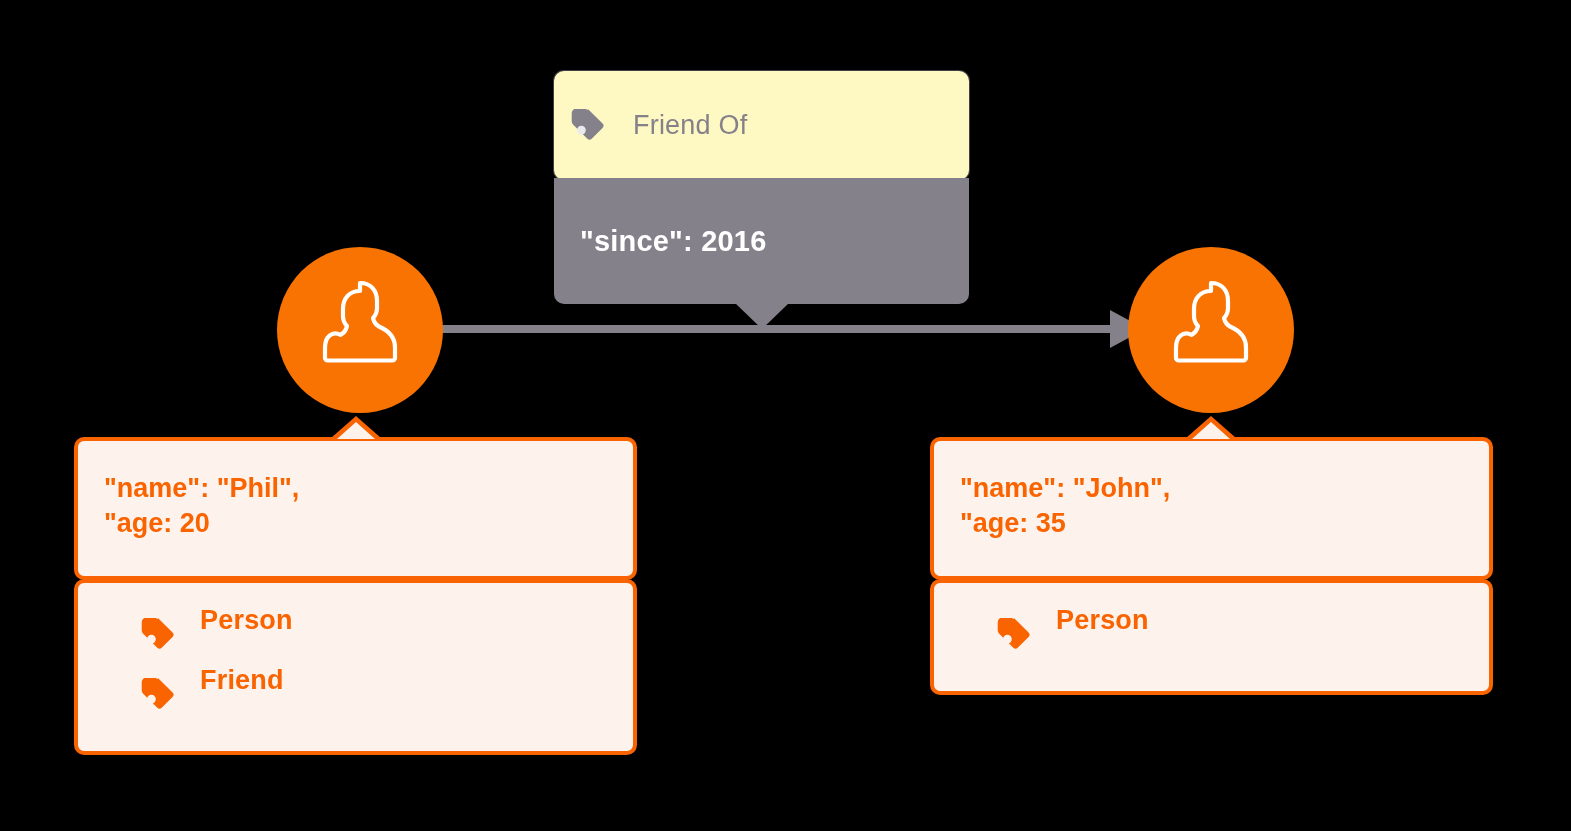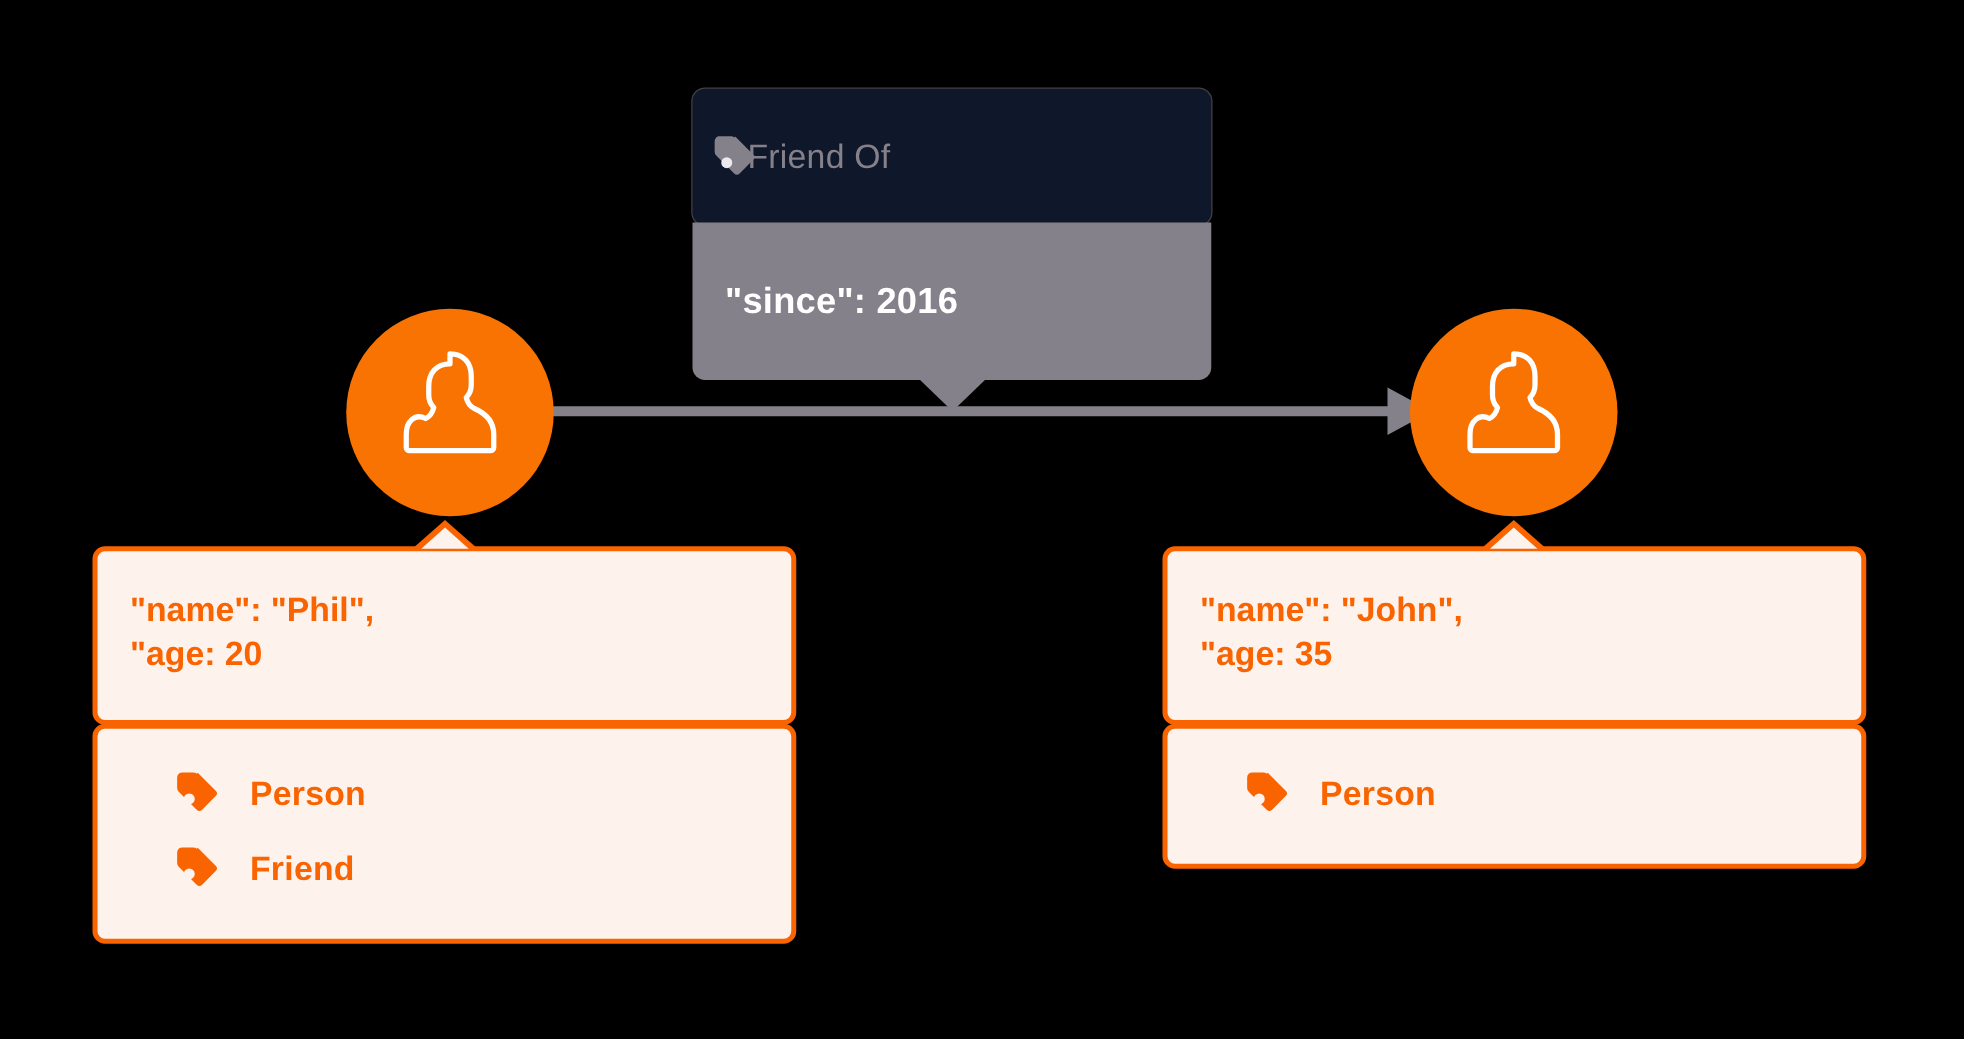--- a/index.html
+++ b/index.html
@@ -19,26 +19,26 @@
   
   #rel-callout {
     position: absolute;
     left: 554px;
     top: 71px;
     width: 415px;
   }
   .rel-header {
     position: relative;
     height: 109px;
-    background: #0f172a;
+    background: #fef9c3;
     border-radius: 10px;
     box-sizing: border-box;
     display: flex;
     align-items: center;
-    padding-left: 44px;
+    padding-left: 79px;
     box-shadow: 0 0 0 1px rgba(120,116,124,0.55);
   }
   .rel-header-label {
     font-size: 27px;
     color: #85818A;
     font-weight: 400;
     letter-spacing: 0.2px;
   }
   .rel-body {
     position: relative;
@@ -164,21 +164,21 @@
   .prop-line {
     font-size: 27px;
     font-weight: bold;
     color: #F96300;
     line-height: 1.28;
     white-space: pre;
   }
   .label-row {
     position: relative;
     display: flex;
-    align-items: center;
+    align-items: flex-start;
     height: 60px;
     padding-left: 36px;
   }
   .label-row .tag-icon { left: 36px; top: 50%; margin-top: -17px; }
   .label-text {
     margin-left: 60px;
     font-size: 27px;
     font-weight: bold;
     color: #F96300;
     letter-spacing: 0.2px;

